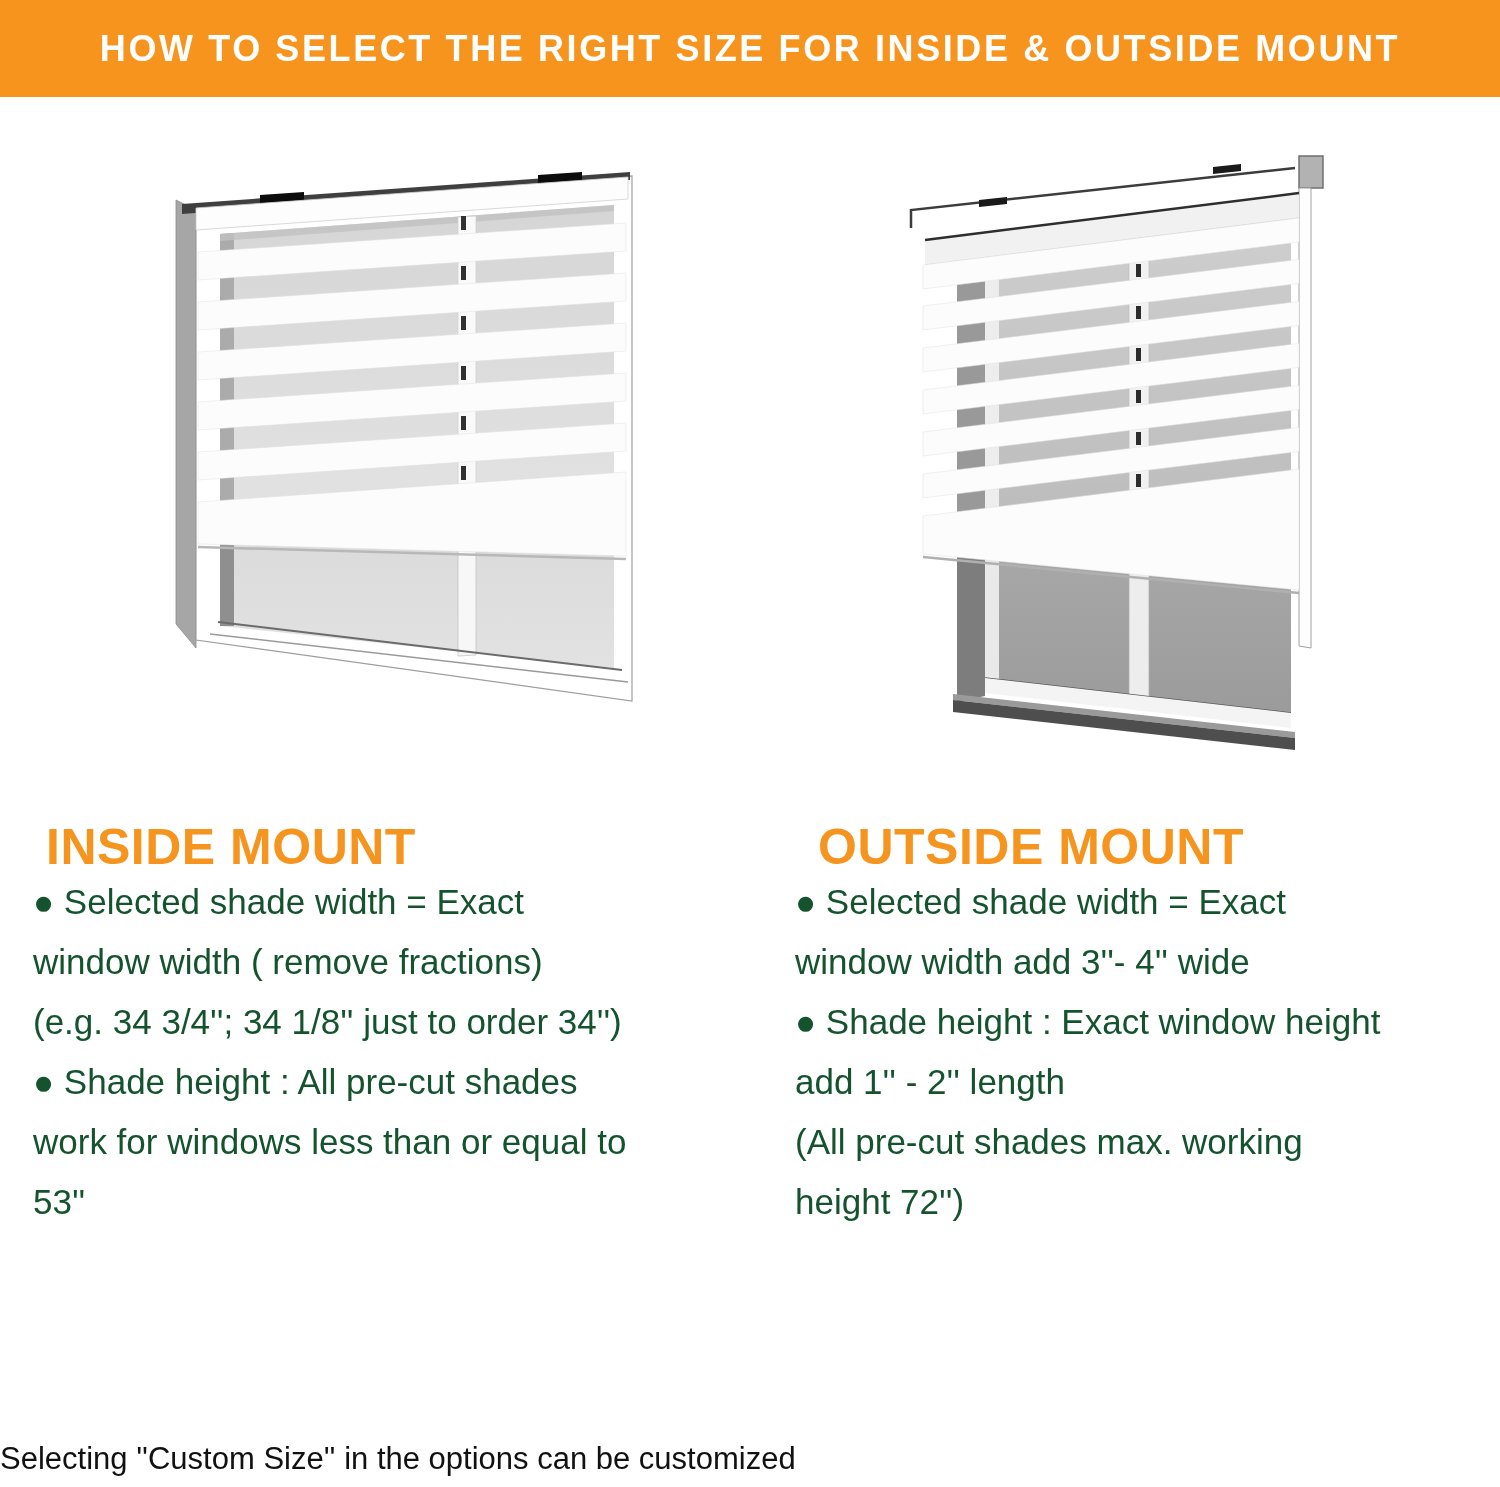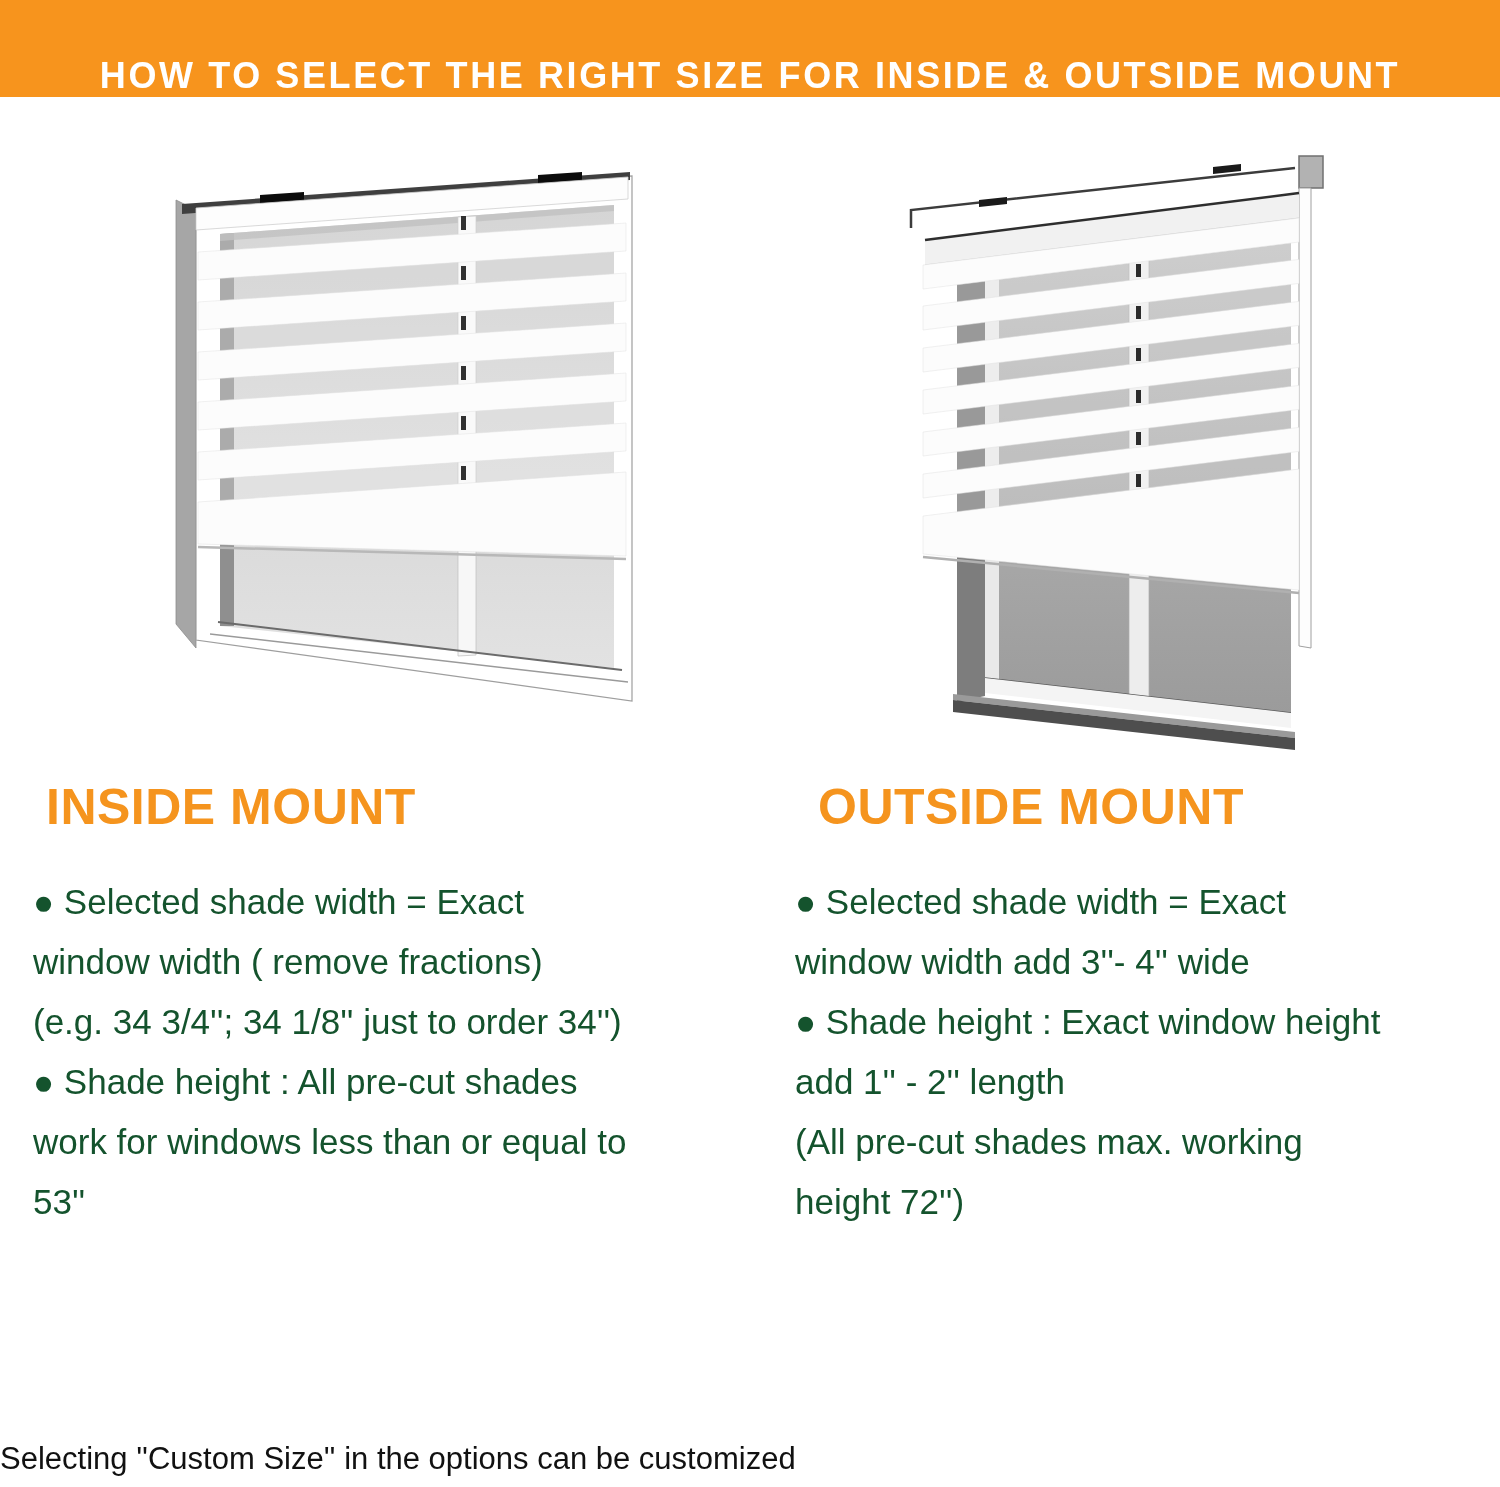--- a/index.html
+++ b/index.html
@@ -1,24 +1,24 @@
 <!DOCTYPE html>
 <html lang="en"><head>
 <meta charset="utf-8">
 <style>
   html,body{margin:0;padding:0;background:#ffffff;}
   #page{position:relative;width:1500px;height:1487px;background:#ffffff;overflow:hidden;
         font-family:"Liberation Sans",sans-serif;color:#1a1a1a;}
   .banner{position:absolute;left:0;top:0;width:1500px;height:97px;background:#F7941D;
-          display:flex;align-items:flex-end;justify-content:center;}
+          display:flex;align-items:center;justify-content:center;}
   .banner-title{color:#ffffff;font-size:36px;font-weight:700;letter-spacing:2.6px;white-space:nowrap;}
   .figure{position:absolute;}
   #fig-inside{left:170px;top:158px;width:470px;height:590px;}
   #fig-outside{left:895px;top:148px;width:500px;height:620px;}
-  .mount-heading{position:absolute;font-size:50px;font-weight:700;color:#F5941E;letter-spacing:0.5px;white-space:nowrap;}
+  .mount-heading{position:absolute;font-size:50px;font-weight:700;color:#F5941E;letter-spacing:0.5px;white-space:nowrap;margin-top:40px;}
   #heading-inside{left:46px;top:778px;}
   #heading-outside{left:818px;top:778px;}
   .col{position:absolute;top:872px;font-size:35px;line-height:60px;color:#14532d;}
   #col-inside{left:33px;width:730px;}
   #col-outside{left:795px;width:700px;}
   .bullet{white-space:pre-line;margin:0;}
   .footer-note{position:absolute;left:0;top:1441px;width:1500px;text-align:left;
                font-size:31px;color:#111111;}
   svg{display:block;}
 </style>

